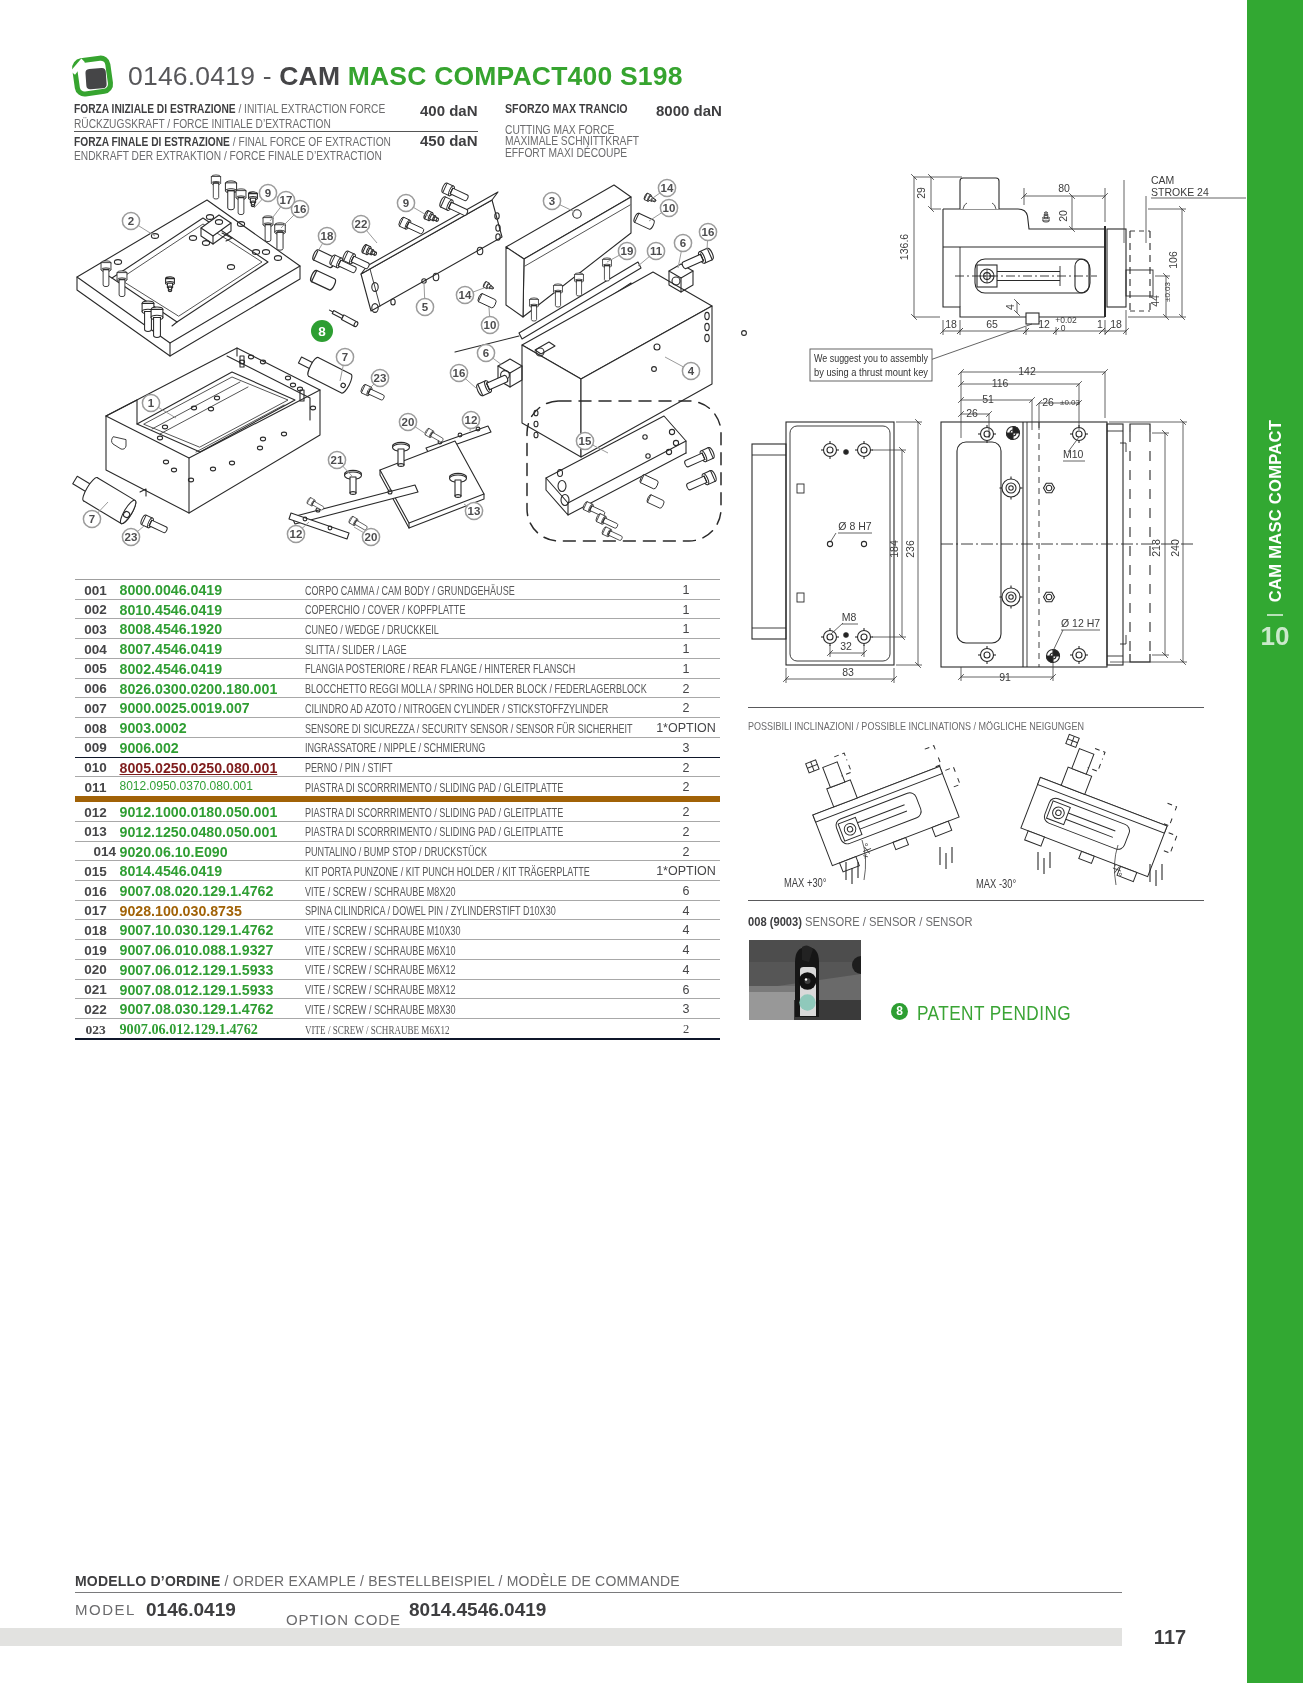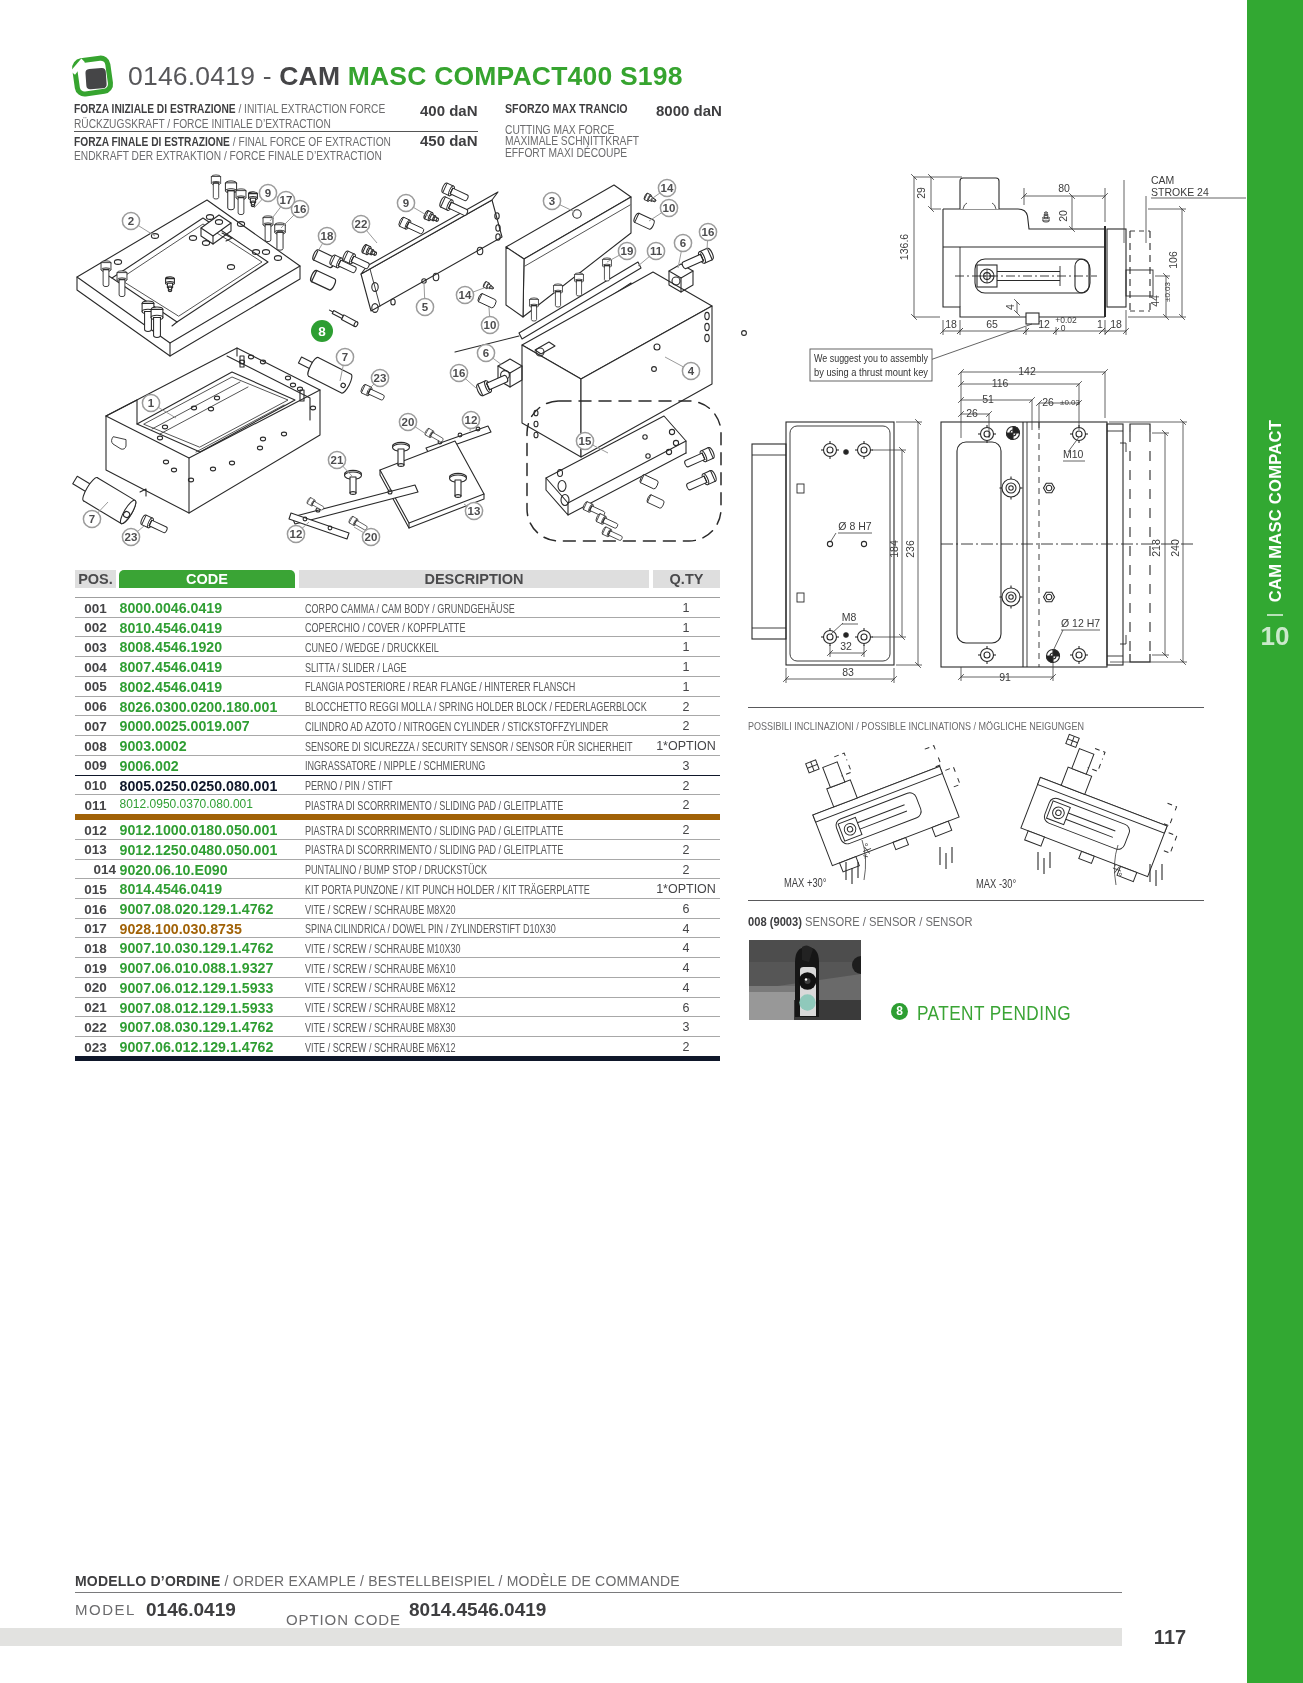--- a/index.html
+++ b/index.html
@@ -47,26 +47,20 @@
 
 <div class="abs dk" style="left:420px;top:132px;font-size:15px;font-weight:bold;">450 daN</div>
 
 <div class="abs dk" style="left:505px;top:101px;font-size:13.5px;font-weight:bold;white-space:nowrap;transform:scaleX(.79);transform-origin:0 0;">SFORZO MAX TRANCIO</div>
 
 <div class="abs dk" style="left:656px;top:102px;font-size:15px;font-weight:bold;">8000 daN</div>
 <div class="abs g" style="left:505px;top:124px;font-size:13.5px;line-height:11.3px;white-space:nowrap;transform:scaleX(.76);transform-origin:0 0;">CUTTING MAX FORCE<br>MAXIMALE SCHNITTKRAFT<br>EFFORT MAXI DÉCOUPE</div>
 
 <div class="abs" style="left:75px;top:570px;width:645px;">
 
-  <div style="position:relative;height:18px;font-size:14.5px;font-weight:bold;">
-    <div style="position:absolute;left:0;top:0;width:41px;height:18px;background:#dedede;color:#4a4a4c;text-align:center;line-height:18px;">POS.</div>
-    <div style="position:absolute;left:44px;top:0;width:176px;height:18px;background:#3aa435;color:#fff;text-align:center;line-height:18px;border-radius:5px 5px 0 0;">CODE</div>
-    <div style="position:absolute;left:224px;top:0;width:350px;height:18px;background:#dedede;color:#4a4a4c;text-align:center;line-height:18px;">DESCRIPTION</div>
-    <div style="position:absolute;left:578px;top:0;width:67px;height:18px;background:#dedede;color:#4a4a4c;text-align:center;line-height:18px;">Q.TY</div>
-  </div>
   <div style="position:relative;margin-top:9px;border-top:1px solid #9f9f9f;">
 
   <div style="position:relative;height:18.74px;border-bottom:1px solid #a8a8a8;">
         <span style="position:absolute;left:0;top:2.5px;width:41px;text-align:center;font-size:13.5px;font-weight:bold;color:#454547;">001</span>
         <span style="position:absolute;left:44.5px;top:2px;font-size:14.2px;font-weight:bold;color:#2f9e33;">8000.0046.0419</span>
         <span style="position:absolute;left:230px;top:3.5px;font-size:12px;color:#58585a;white-space:nowrap;transform:scaleX(.755);transform-origin:0 0;">CORPO CAMMA / CAM BODY / GRUNDGEHÄUSE</span>
         <span style="position:absolute;left:565px;top:3px;width:92px;text-align:center;font-size:12.5px;color:#454547;">1</span>
       </div>
 
   <div style="position:relative;height:18.74px;border-bottom:1px solid #a8a8a8;">
@@ -120,21 +114,21 @@
 
   <div style="position:relative;height:18.74px;border-bottom:1px solid #0f172a;">
         <span style="position:absolute;left:0;top:2.5px;width:41px;text-align:center;font-size:13.5px;font-weight:bold;color:#454547;">009</span>
         <span style="position:absolute;left:44.5px;top:2px;font-size:14.2px;font-weight:bold;color:#2f9e33;">9006.002</span>
         <span style="position:absolute;left:230px;top:3.5px;font-size:12px;color:#58585a;white-space:nowrap;transform:scaleX(.755);transform-origin:0 0;">INGRASSATORE / NIPPLE / SCHMIERUNG</span>
         <span style="position:absolute;left:565px;top:3px;width:92px;text-align:center;font-size:12.5px;color:#454547;">3</span>
       </div>
 
   <div style="position:relative;height:18.74px;border-bottom:1px solid #a8a8a8;">
         <span style="position:absolute;left:0;top:2.5px;width:41px;text-align:center;font-size:13.5px;font-weight:bold;color:#454547;">010</span>
-        <span style="position:absolute;left:44.5px;top:2px;font-size:14.2px;font-weight:bold;color:#0f172a;">8005.0250.0250.080.001</span>
+        <span style="position:absolute;left:44.5px;top:2px;font-size:14.2px;font-weight:bold;color:#7f1d1d;text-decoration:underline;">8005.0250.0250.080.001</span>
         <span style="position:absolute;left:230px;top:3.5px;font-size:12px;color:#58585a;white-space:nowrap;transform:scaleX(.755);transform-origin:0 0;">PERNO / PIN / STIFT</span>
         <span style="position:absolute;left:565px;top:3px;width:92px;text-align:center;font-size:12.5px;color:#454547;">2</span>
       </div>
 
   <div style="position:relative;height:18.74px;border-bottom:6px solid #a16207;">
         <span style="position:absolute;left:0;top:2.5px;width:41px;text-align:center;font-size:13.5px;font-weight:bold;color:#454547;">011</span>
         <span style="position:absolute;left:44.5px;top:2px;font-size:12px;font-weight:normal;color:#2f9e33;">8012.0950.0370.080.001</span>
         <span style="position:absolute;left:230px;top:3.5px;font-size:12px;color:#58585a;white-space:nowrap;transform:scaleX(.755);transform-origin:0 0;">PIASTRA DI SCORRRIMENTO / SLIDING PAD / GLEITPLATTE</span>
         <span style="position:absolute;left:565px;top:3px;width:92px;text-align:center;font-size:12.5px;color:#454547;">2</span>
       </div>
@@ -209,21 +203,21 @@
         <span style="position:absolute;left:565px;top:3px;width:92px;text-align:center;font-size:12.5px;color:#454547;">6</span>
       </div>
 
   <div style="position:relative;height:18.74px;border-bottom:1px solid #a8a8a8;">
         <span style="position:absolute;left:0;top:2.5px;width:41px;text-align:center;font-size:13.5px;font-weight:bold;color:#454547;">022</span>
         <span style="position:absolute;left:44.5px;top:2px;font-size:14.2px;font-weight:bold;color:#2f9e33;">9007.08.030.129.1.4762</span>
         <span style="position:absolute;left:230px;top:3.5px;font-size:12px;color:#58585a;white-space:nowrap;transform:scaleX(.755);transform-origin:0 0;">VITE / SCREW / SCHRAUBE M8X30</span>
         <span style="position:absolute;left:565px;top:3px;width:92px;text-align:center;font-size:12.5px;color:#454547;">3</span>
       </div>
 
-  <div style="position:relative;height:18.74px;border-bottom:5px solid #0f172a;">
+  <div style="position:relative;height:18.74px;border-bottom:2px solid #0f172a;font-family:Liberation Serif, serif;">
         <span style="position:absolute;left:0;top:2.5px;width:41px;text-align:center;font-size:13.5px;font-weight:bold;color:#454547;">023</span>
         <span style="position:absolute;left:44.5px;top:2px;font-size:14.2px;font-weight:bold;color:#2f9e33;">9007.06.012.129.1.4762</span>
         <span style="position:absolute;left:230px;top:3.5px;font-size:12px;color:#58585a;white-space:nowrap;transform:scaleX(.755);transform-origin:0 0;">VITE / SCREW / SCHRAUBE M6X12</span>
         <span style="position:absolute;left:565px;top:3px;width:92px;text-align:center;font-size:12.5px;color:#454547;">2</span>
       </div>
   </div>
 </div>
 
 <svg id="dwg" class="abs" style="left:0;top:0;" width="1303" height="1683" viewBox="0 0 1303 1683">
 <defs>

